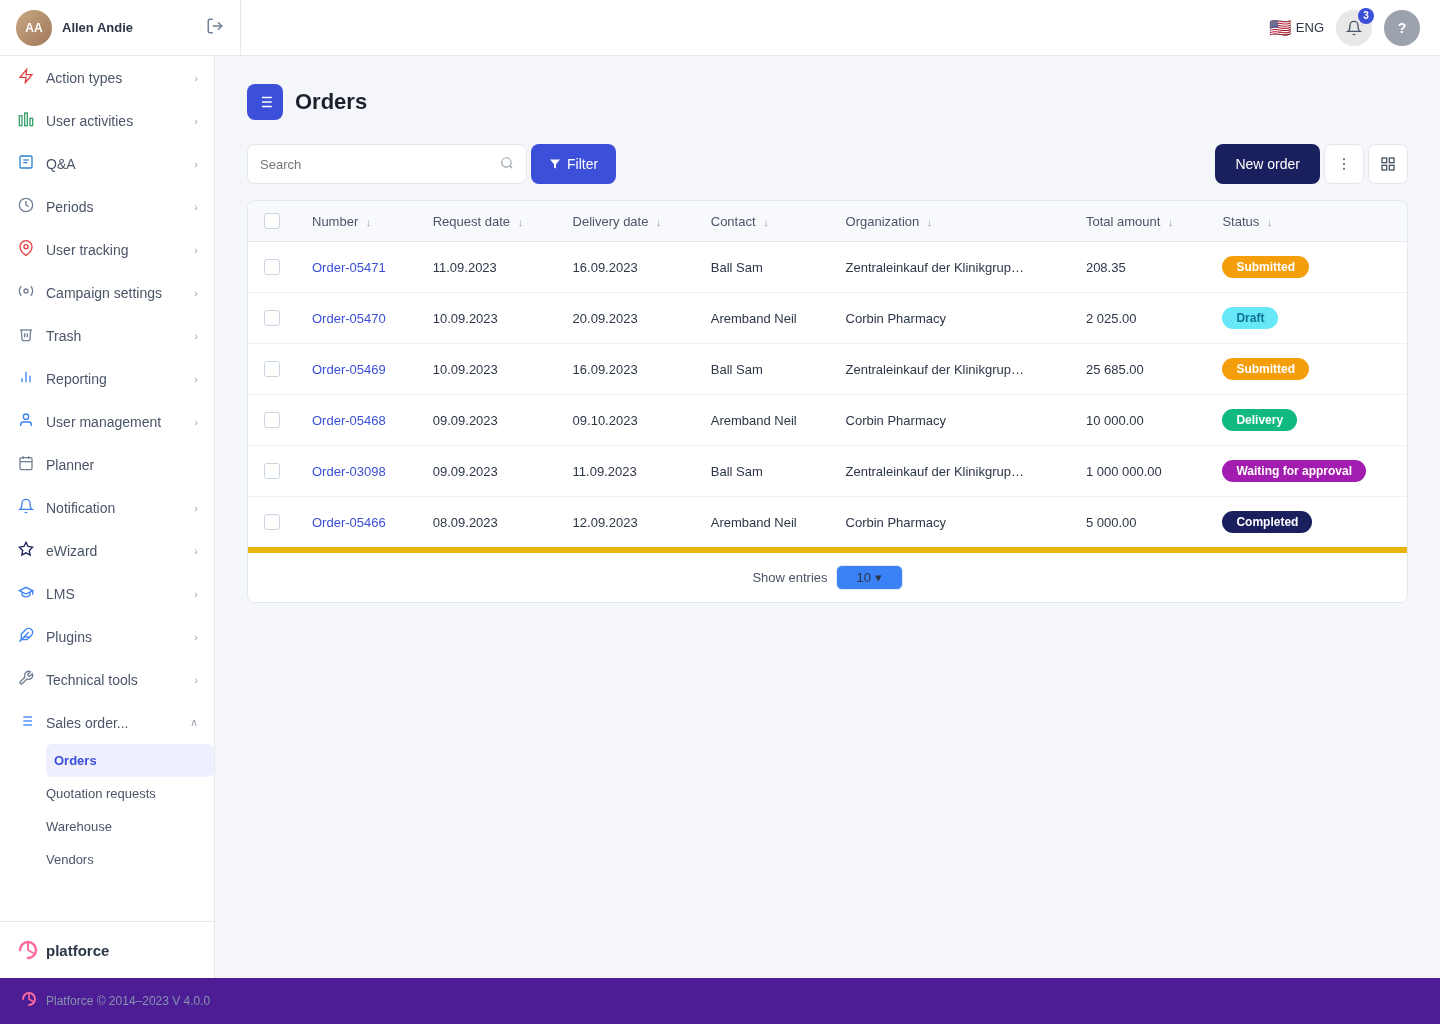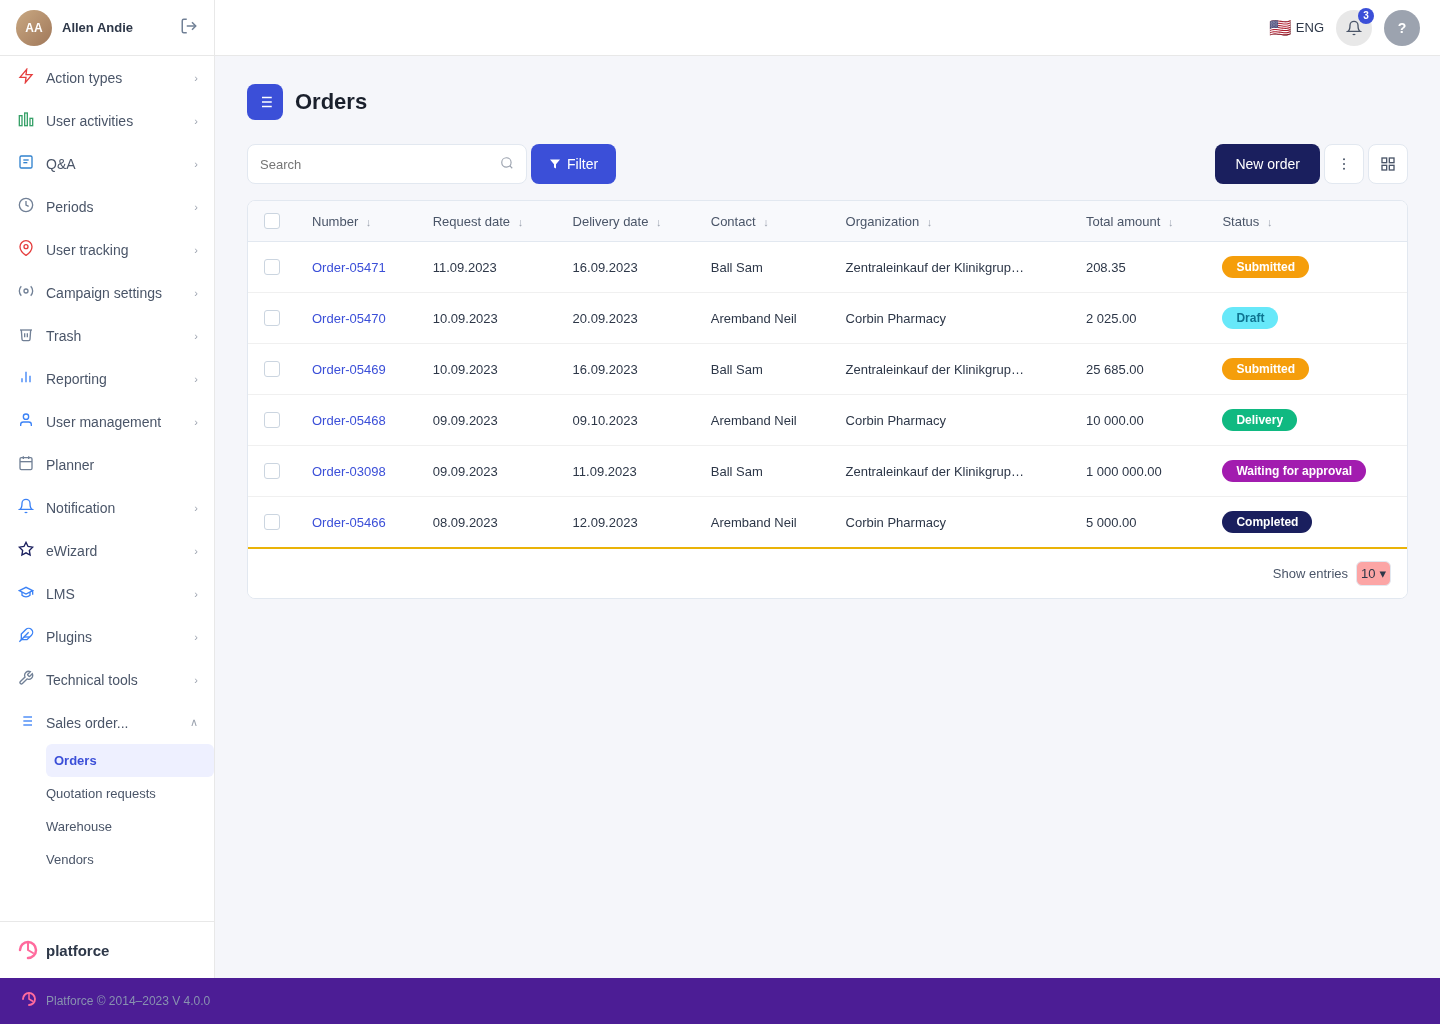--- a/index.html
+++ b/index.html
@@ -1,20 +1,20 @@
 <!DOCTYPE html>
 <html><head>
   <meta charset="utf-8">
   <style>
     * { box-sizing: border-box; margin: 0; padding: 0; }
     body { font-family: -apple-system, BlinkMacSystemFont, 'Segoe UI', sans-serif; font-size: 14px; background: #f5f6fa; display: flex; flex-direction: column; height: 1024px; width: 1440px; overflow: hidden; }
 
     
     .topbar { height: 56px; background: #fff; border-bottom: 1px solid #e8e8e8; display: flex; align-items: center; justify-content: flex-end; padding: 0 20px; gap: 12px; position: relative; }
-    .topbar-left { position: absolute; left: 0; top: 0; width: 215px; height: 56px; background: #fff; border-right: 1px solid #e8e8e8; border-bottom: 1px solid #e8e8e8; display: flex; align-items: center; padding: 0 16px; gap: 10px; }
+    .topbar-left { position: absolute; left: 0; top: 0; width: 241px; height: 56px; background: #fff; border-right: 1px solid #e8e8e8; border-bottom: 1px solid #e8e8e8; display: flex; align-items: center; padding: 0 16px; gap: 10px; }
     .avatar-placeholder { width: 36px; height: 36px; border-radius: 50%; background: linear-gradient(135deg, #c9a882, #a0785a); display: flex; align-items: center; justify-content: center; color: #fff; font-size: 12px; font-weight: 600; }
     .user-name { font-weight: 600; font-size: 13px; color: #2d3748; }
     .logout-icon { margin-left: auto; cursor: pointer; color: #718096; }
     .lang-flag { display: flex; align-items: center; gap: 4px; font-size: 13px; color: #2d3748; font-weight: 500; }
     .flag { font-size: 18px; }
     .notif-btn { width: 36px; height: 36px; border-radius: 50%; background: #e8e8e8; display: flex; align-items: center; justify-content: center; cursor: pointer; position: relative; }
     .notif-badge { position: absolute; top: -2px; right: -2px; width: 16px; height: 16px; background: #3b4fd8; border-radius: 50%; color: #fff; font-size: 10px; display: flex; align-items: center; justify-content: center; font-weight: 700; }
     .help-btn { width: 36px; height: 36px; border-radius: 50%; background: #9ca3af; display: flex; align-items: center; justify-content: center; cursor: pointer; color: #fff; font-weight: 700; font-size: 14px; }
 
     
@@ -68,23 +68,23 @@
 
     
     .badge { display: inline-block; padding: 4px 14px; border-radius: 20px; font-size: 12px; font-weight: 600; white-space: nowrap; }
     .badge-submitted { background: #f59e0b; color: #fff; }
     .badge-draft { background: #67e8f9; color: #0e7490; }
     .badge-delivery { background: #10b981; color: #fff; }
     .badge-waiting { background: #a21caf; color: #fff; text-align: right; }
     .badge-completed { background: #1a1f5e; color: #fff; }
 
     
-    .table-footer { display: flex; align-items: center; justify-content: flex-end; padding: 12px 16px; border-top: 2px solid #eab308; background: #fff; }
+    .table-footer { display: flex; align-items: center; justify-content: center; padding: 12px 16px; border-top: 6px solid #eab308; background: #fff; }
     .show-entries { display: flex; align-items: center; gap: 8px; font-size: 13px; color: #4a5568; }
-    .entries-select { display: flex; align-items: center; gap: 4px; border: 1px solid #e2e8f0; border-radius: 6px; padding: 4px 4px; cursor: pointer; font-size: 13px; color: #2d3748; background: #fca5a5; }
+    .entries-select { display: flex; align-items: center; gap: 4px; border: 1px solid #e2e8f0; border-radius: 6px; padding: 4px 20px; cursor: pointer; font-size: 13px; color: #2d3748; background: #3b82f6; }
     .pagination { display: flex; align-items: center; gap: 4px; }
     .page-btn { padding: 6px 12px; border-radius: 6px; border: 1px solid #e2e8f0; background: #fff; cursor: pointer; font-size: 13px; color: #4a5568; }
     .page-btn.active { background: #3b4fd8; color: #fff; border-color: #3b4fd8; }
     .page-btn.prev-btn, .page-btn.next-btn { color: #9ca3af; background: #fff; }
     .expand-btn { background: none; border: none; cursor: pointer; color: #4a5568; font-size: 16px; }
 
     
     .table-scroll { overflow-x: auto; }
     .table-scroll::-webkit-scrollbar { height: 6px; }
     .table-scroll::-webkit-scrollbar-thumb { background: #cbd5e0; border-radius: 3px; }

